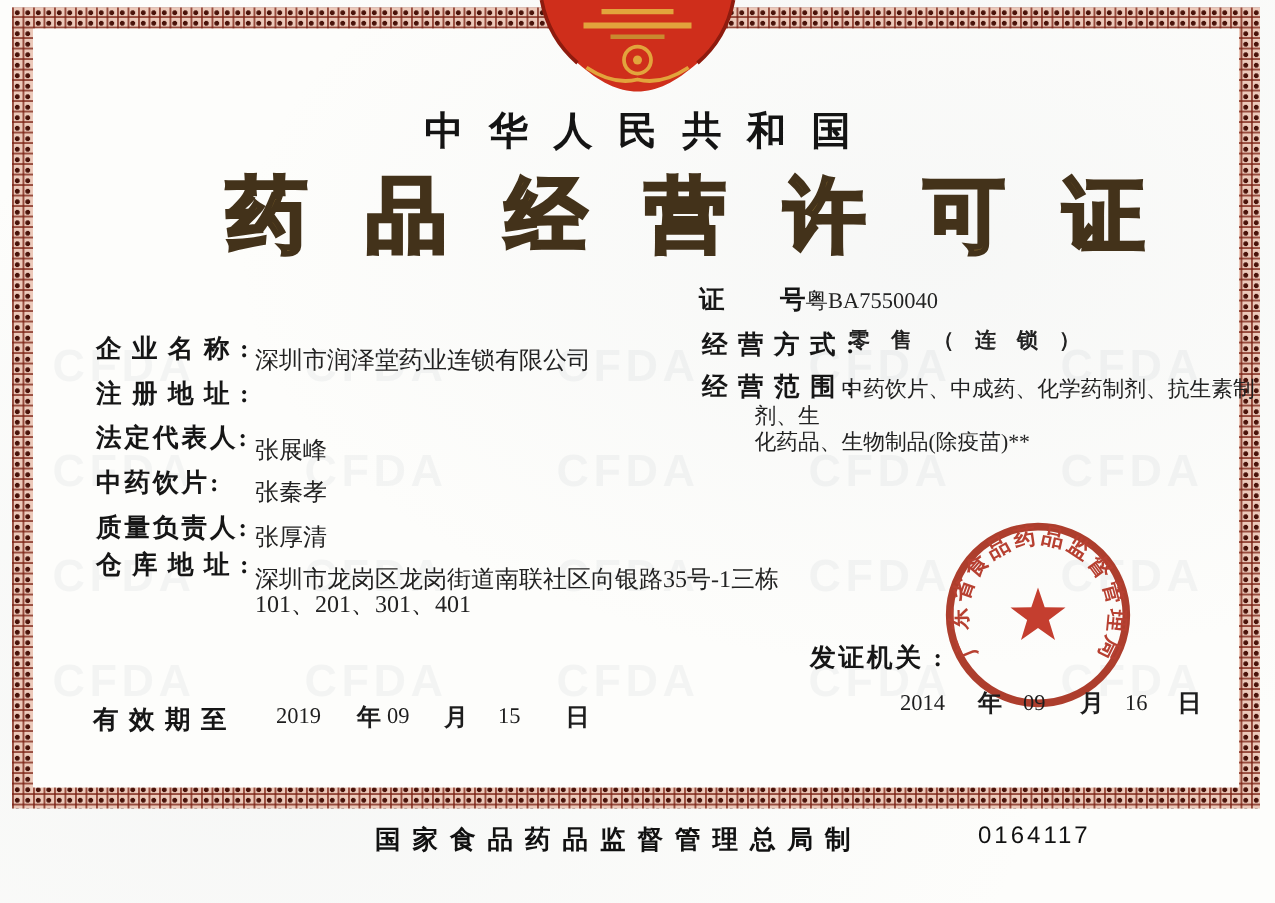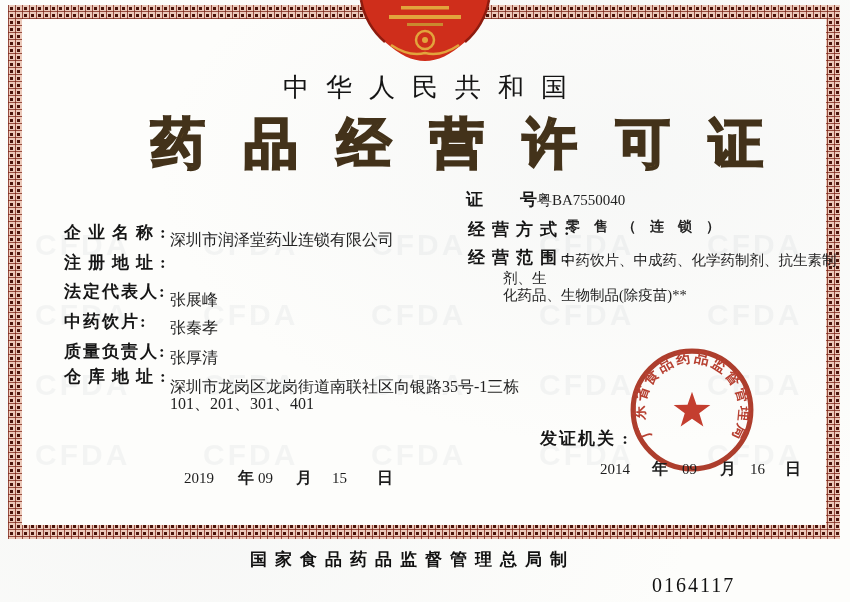--- a/index.html
+++ b/index.html
@@ -20,43 +20,43 @@
     background:
       radial-gradient(ellipse at 75% 30%, rgba(208,213,219,.14), transparent 55%),
       #fdfdfb;}
   
   .wm{position:absolute;font-family:"Liberation Sans",sans-serif;font-weight:bold;
       font-size:30px;letter-spacing:3px;color:#5a6b7c;opacity:.055;}
   
   #emblem{position:absolute;left:355px;top:0;}
   
   .country{position:absolute;left:0;top:70px;width:850px;text-align:center;
-     font-weight:normal;font-size:26px;letter-spacing:17px;text-indent:17px;color:#141414;}
+     font-weight:bold;font-size:26px;letter-spacing:17px;text-indent:17px;color:#141414;}
   .big-title{position:absolute;left:0;top:108px;width:850px;text-align:center;
      font-weight:bold;font-size:54px;letter-spacing:39px;text-indent:39px;
      color:#8a6a2e;padding-left:32px;-webkit-text-stroke:2.3px #43321a;}
   
   .lbl{position:absolute;font-weight:bold;font-size:17px;color:#161616;white-space:nowrap;}
   .lbl--s4{letter-spacing:7px;}
   .lbl--s5{letter-spacing:2px;}
   .val{position:absolute;font-size:16px;color:#222;white-space:nowrap;}
   .val.multiline{white-space:pre-line;width:360px;line-height:17px;}
   .scope-val{position:absolute;left:503px;top:252px;width:345px;font-size:14.5px;
      line-height:17.5px;color:#222;white-space:pre-line;text-indent:58px;}
   .mode-val{letter-spacing:14px;font-weight:bold;font-size:14px;}
   
   .date-part{position:absolute;font-size:15px;color:#1d1d1d;}
   .date-char{font-weight:bold;font-size:16px;}
   
   #seal{position:absolute;left:626px;top:344px;opacity:.93;}
   
   .imprint{position:absolute;left:250px;top:548px;font-weight:bold;font-size:17px;
      letter-spacing:8px;color:#111;}
-  .serial{position:absolute;left:652px;top:574px;font-family:Liberation Serif, serif;
-     font-size:20px;letter-spacing:2px;color:#111;}
+  .serial{position:absolute;left:652px;top:549px;font-family:Liberation Sans, sans-serif;
+     font-size:16px;letter-spacing:2px;color:#111;}
 </style>
 </head>
 <body>
 
 <div id="page">
 
   <div class="frame">
     <div class="frame-inner"></div>
   </div>
 
@@ -144,20 +144,21 @@
     </svg>
   </div>
 
   <span class="date-part" style="left:600px;top:461px;">2014</span>
   <span class="date-part date-char" style="left:652px;top:459px;">年</span>
   <span class="date-part" style="left:682px;top:461px;">09</span>
   <span class="date-part date-char" style="left:720px;top:459px;">月</span>
   <span class="date-part" style="left:750px;top:461px;">16</span>
   <span class="date-part date-char" style="left:785px;top:459px;">日</span>
 
+  <span class="lbl" style="left:62px;top:468px;letter-spacing:7px;">有效期至</span>
   <span class="date-part" style="left:184px;top:470px;">2019</span>
   <span class="date-part date-char" style="left:238px;top:468px;">年</span>
   <span class="date-part" style="left:258px;top:470px;">09</span>
   <span class="date-part date-char" style="left:296px;top:468px;">月</span>
   <span class="date-part" style="left:332px;top:470px;">15</span>
   <span class="date-part date-char" style="left:377px;top:468px;">日</span>
 
   <div class="imprint">国家食品药品监督管理总局制</div>
   <div class="serial">0164117</div>
 

